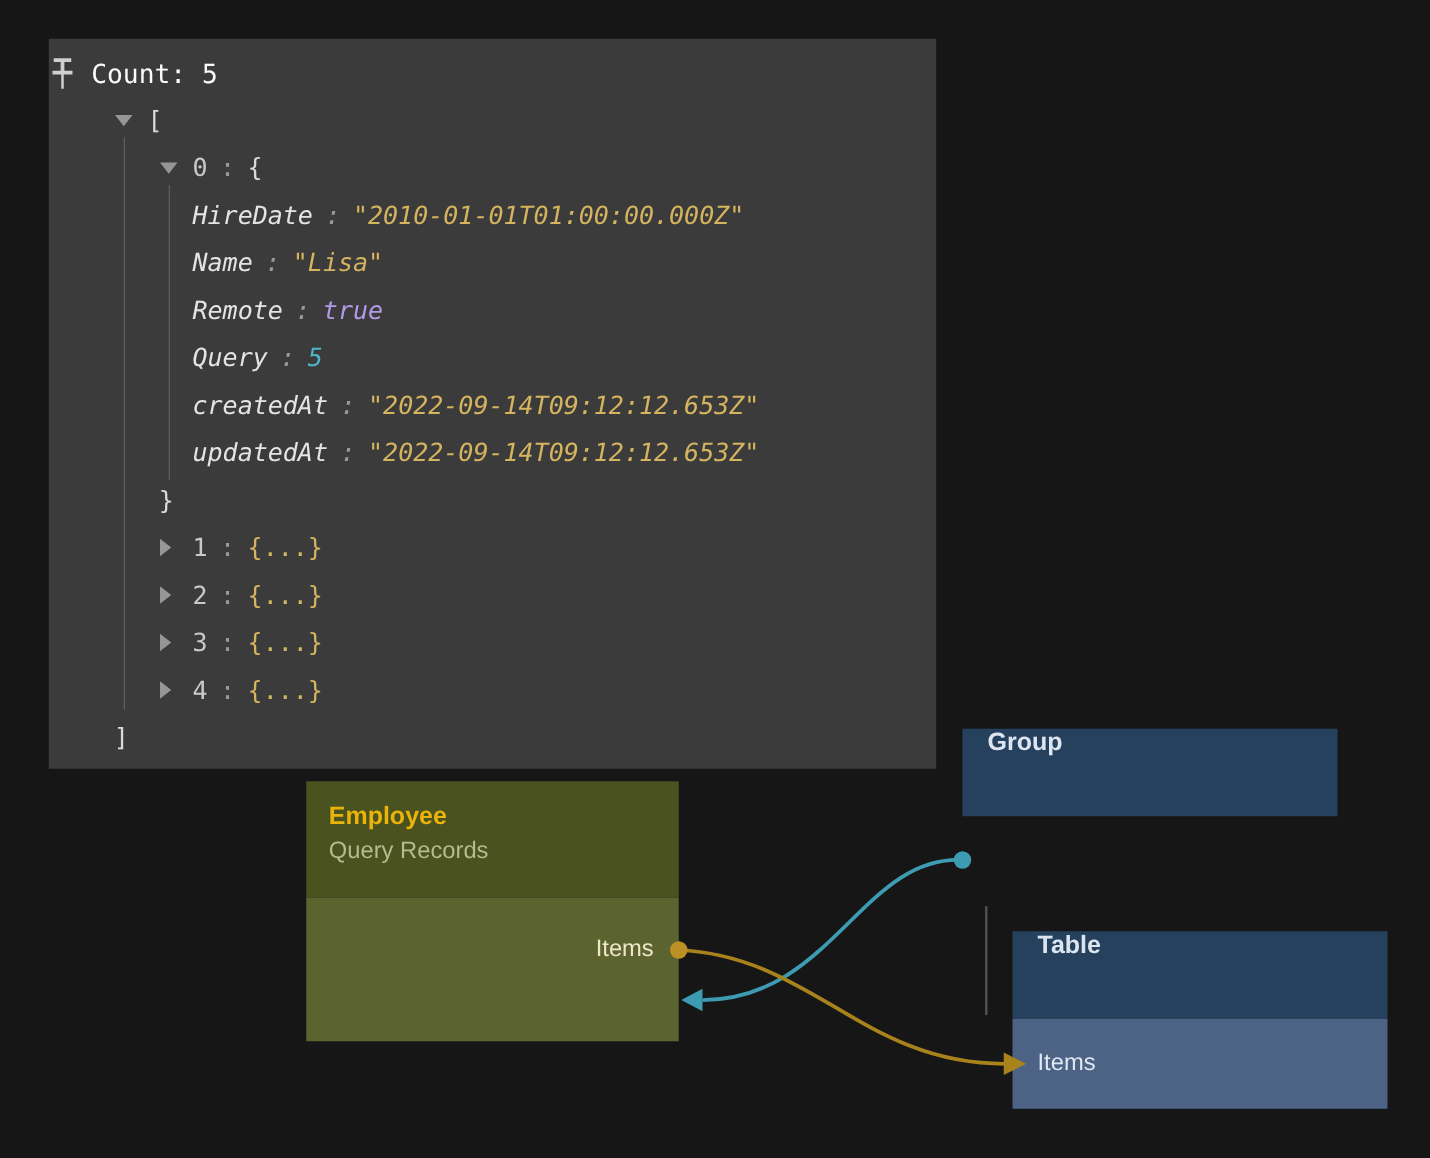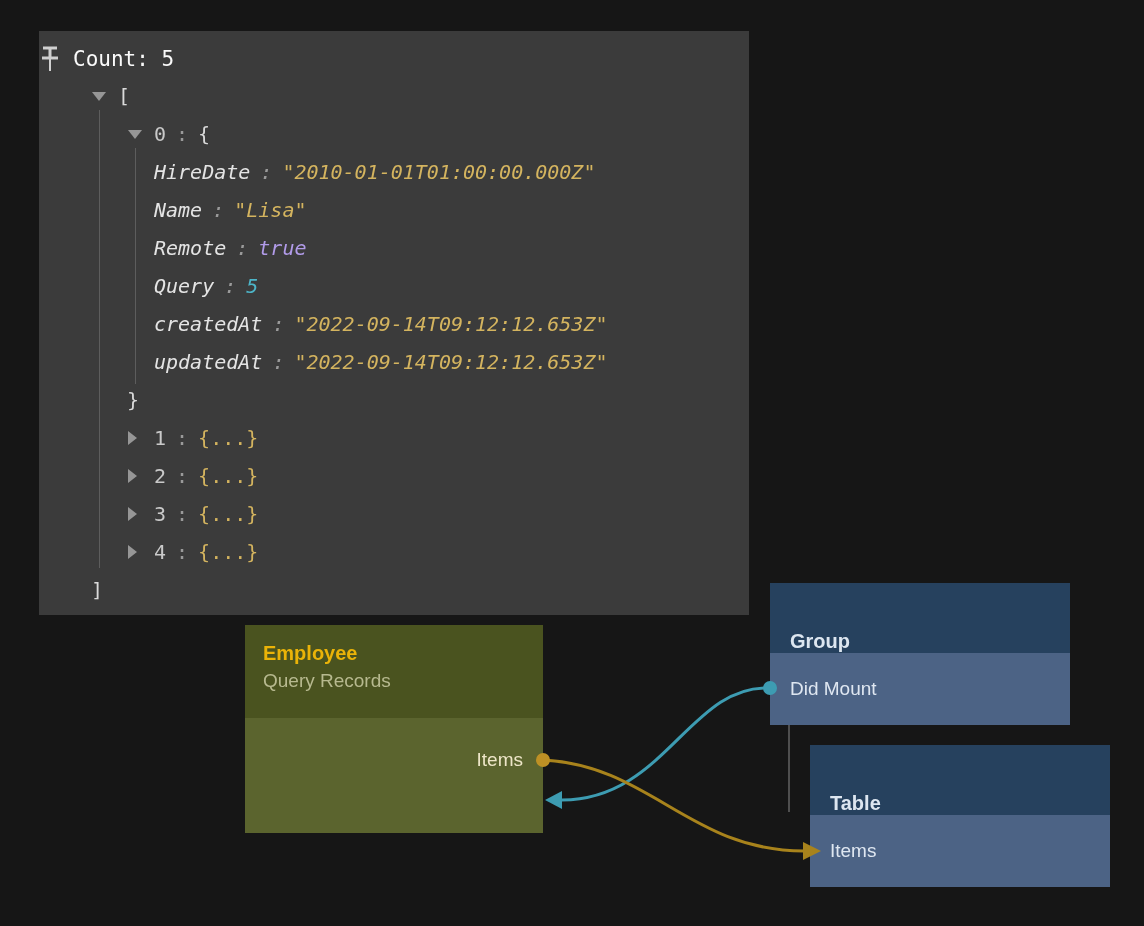--- a/index.html
+++ b/index.html
@@ -49,21 +49,21 @@
   .emp-title { font-weight:bold; font-size:20px; color:#eab308; margin-bottom:5px; }
   .emp-sub   { font-size:19px; color:#b7b98f; }
   .emp-body { height:115px; background:var(--emp-body,#5b642e); padding:22px 20px 0; }
   .port-row { height:40px; display:flex; justify-content:flex-end; align-items:center; font-size:19px; }
   .port-items { color:#eee6c8; }
   .port-do    { color:#eaf0f4; }
 
   .node-blue { width:300px; }
   .node-group { left:770px; top:583px; }
   .node-table { left:810px; top:745px;border-radius:15px; }
-  .blue-head { height:70px; background:var(--blue-head,#26415e); display:flex; align-items:flex-end;
+  .blue-head { height:70px; background:var(--blue-head,#26415e); display:flex; align-items:flex-start;
                padding-left:20px; font-weight:bold; font-size:20px; color:#dde6f0; }
   .blue-row  { height:72px; background:var(--blue-body,#4c6385); display:flex; align-items:center;
                padding-left:20px; font-size:19px; color:#dfe7f1; }
 
   .hier-line { position:absolute; left:788px; top:725px; width:2px; height:87px;
                background:#4f4f4f; z-index:1; }
 
   
   .wires { position:absolute; left:0; top:0; z-index:5; pointer-events:none; }
   .wire-teal-stroke   { stroke:var(--wire-teal,#3d9cb2); stroke-width:3; fill:none; }
@@ -184,23 +184,20 @@
       <div class="port-row">
         <span class="port-items">Items</span>
       </div>
     </div>
   </div>
 
   <div class="node node-blue node-group">
     <div class="blue-head">
       <span>Group</span>
     </div>
-    <div class="blue-row">
-      <span>Did Mount</span>
-    </div>
   </div>
 
   <div class="node node-blue node-table">
     <div class="blue-head">
       <span>Table</span>
     </div>
     <div class="blue-row">
       <span>Items</span>
     </div>
   </div>

